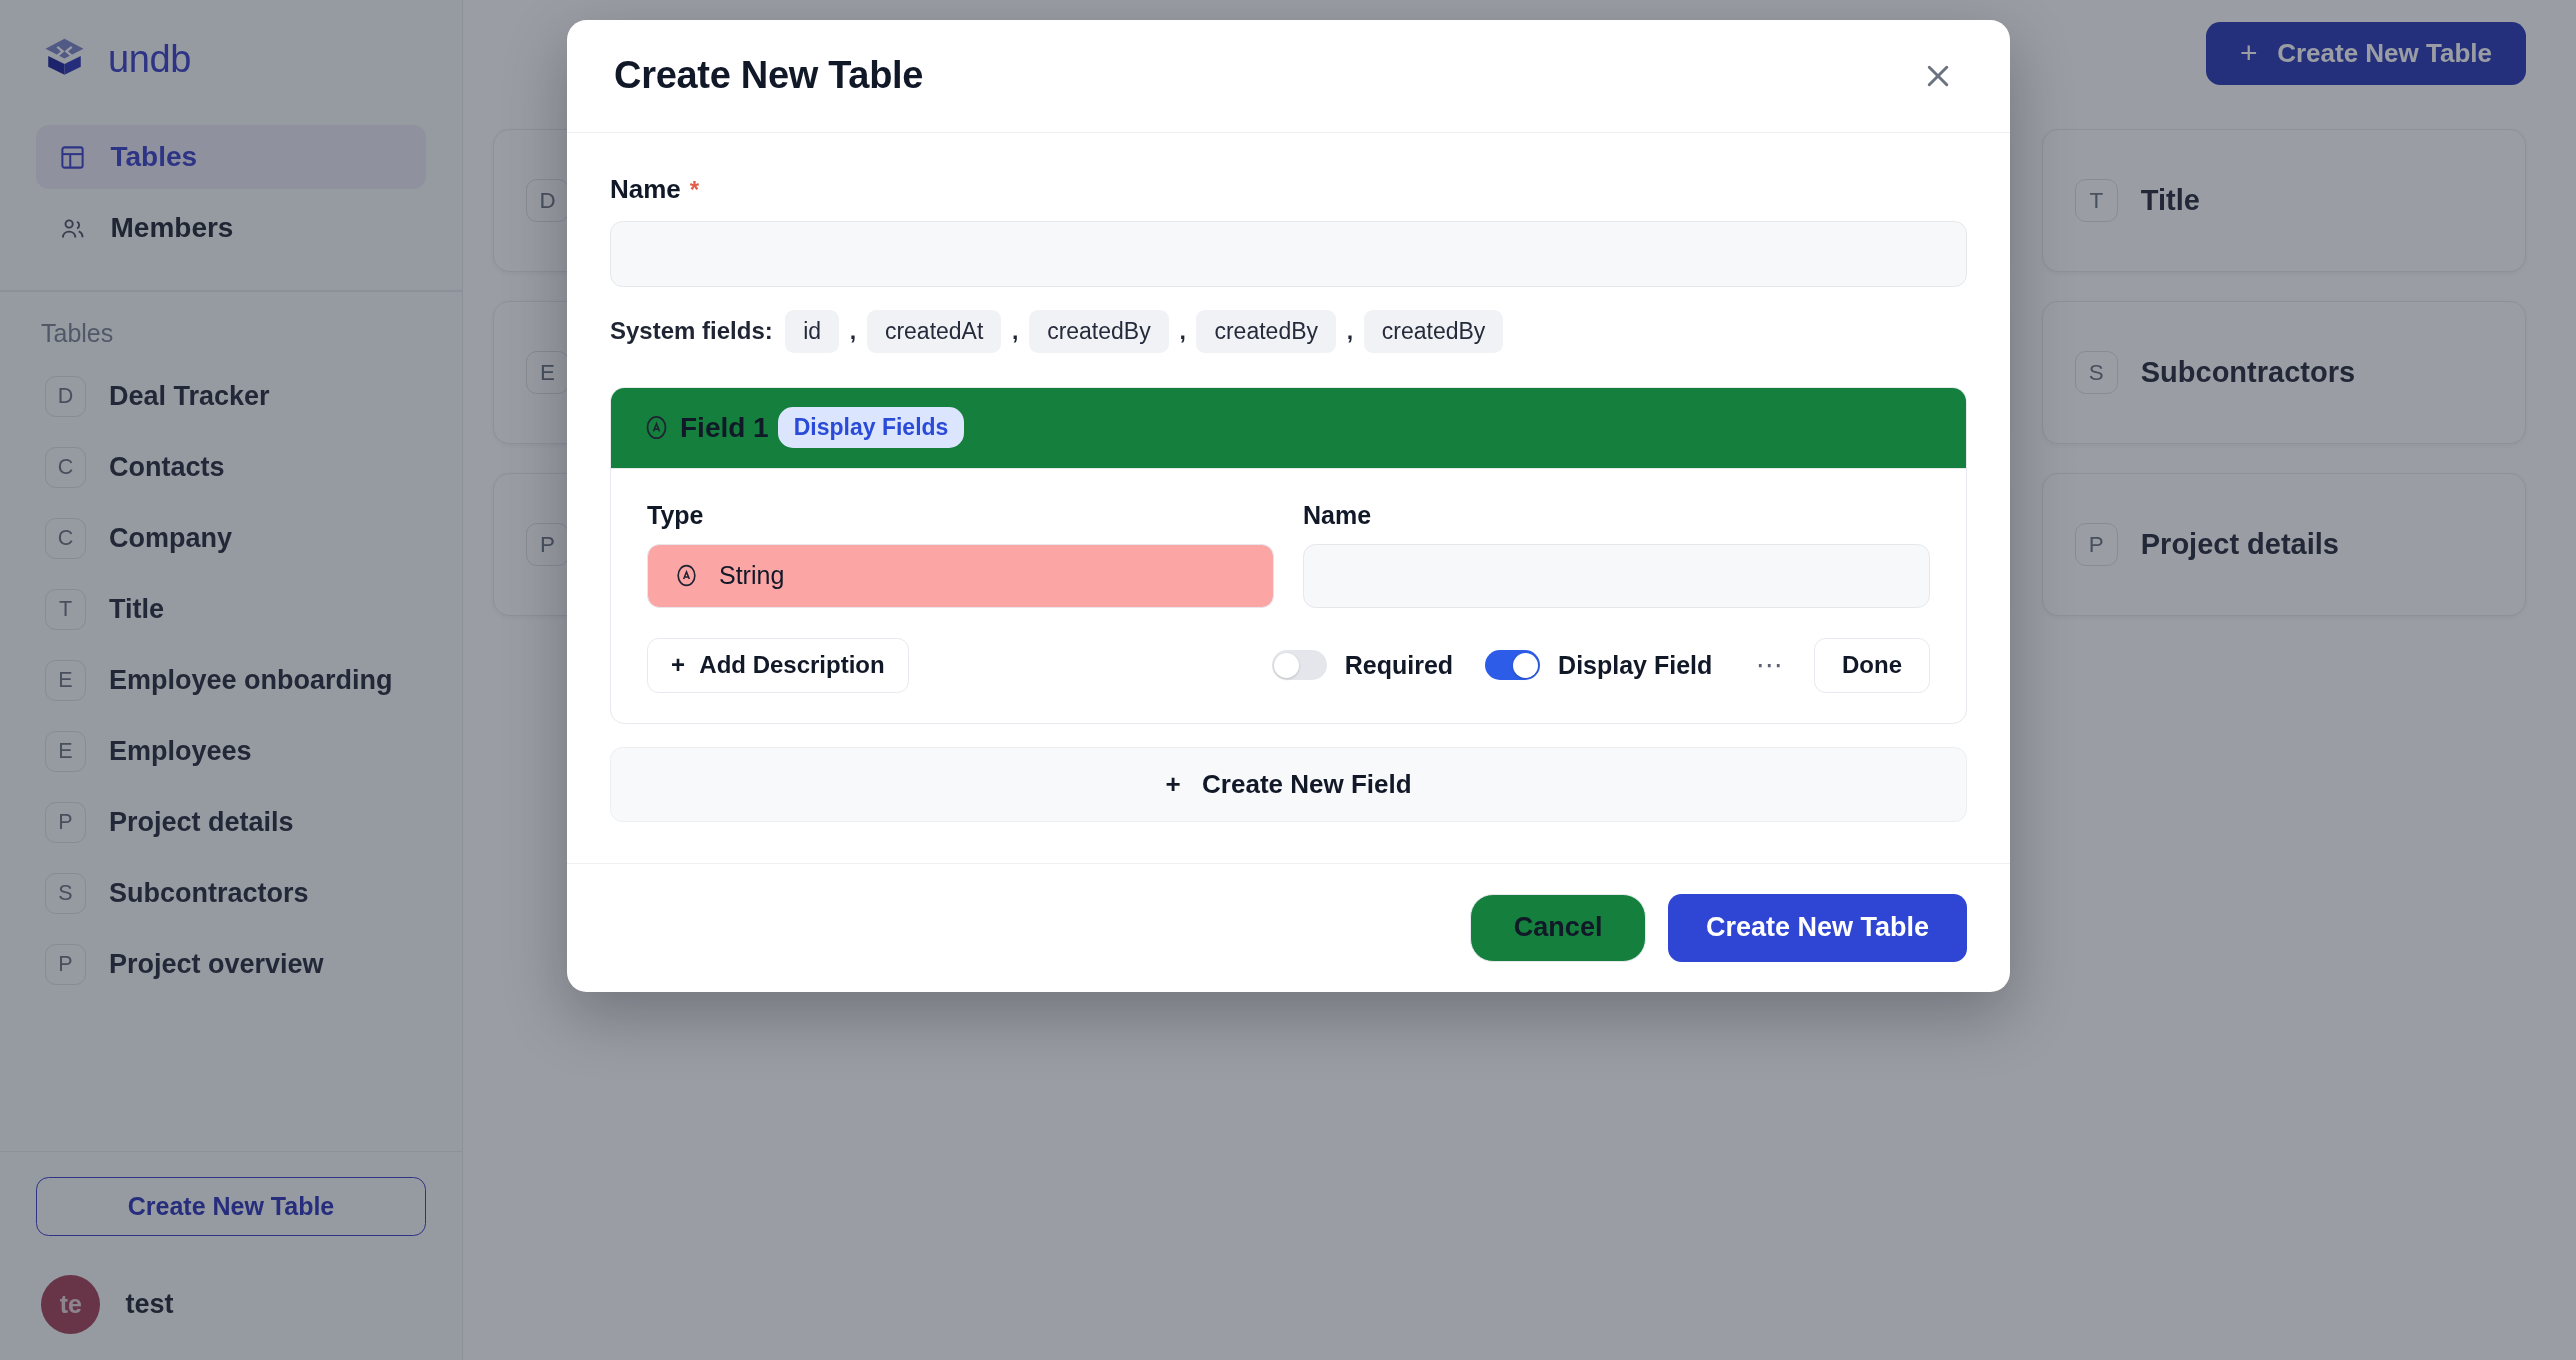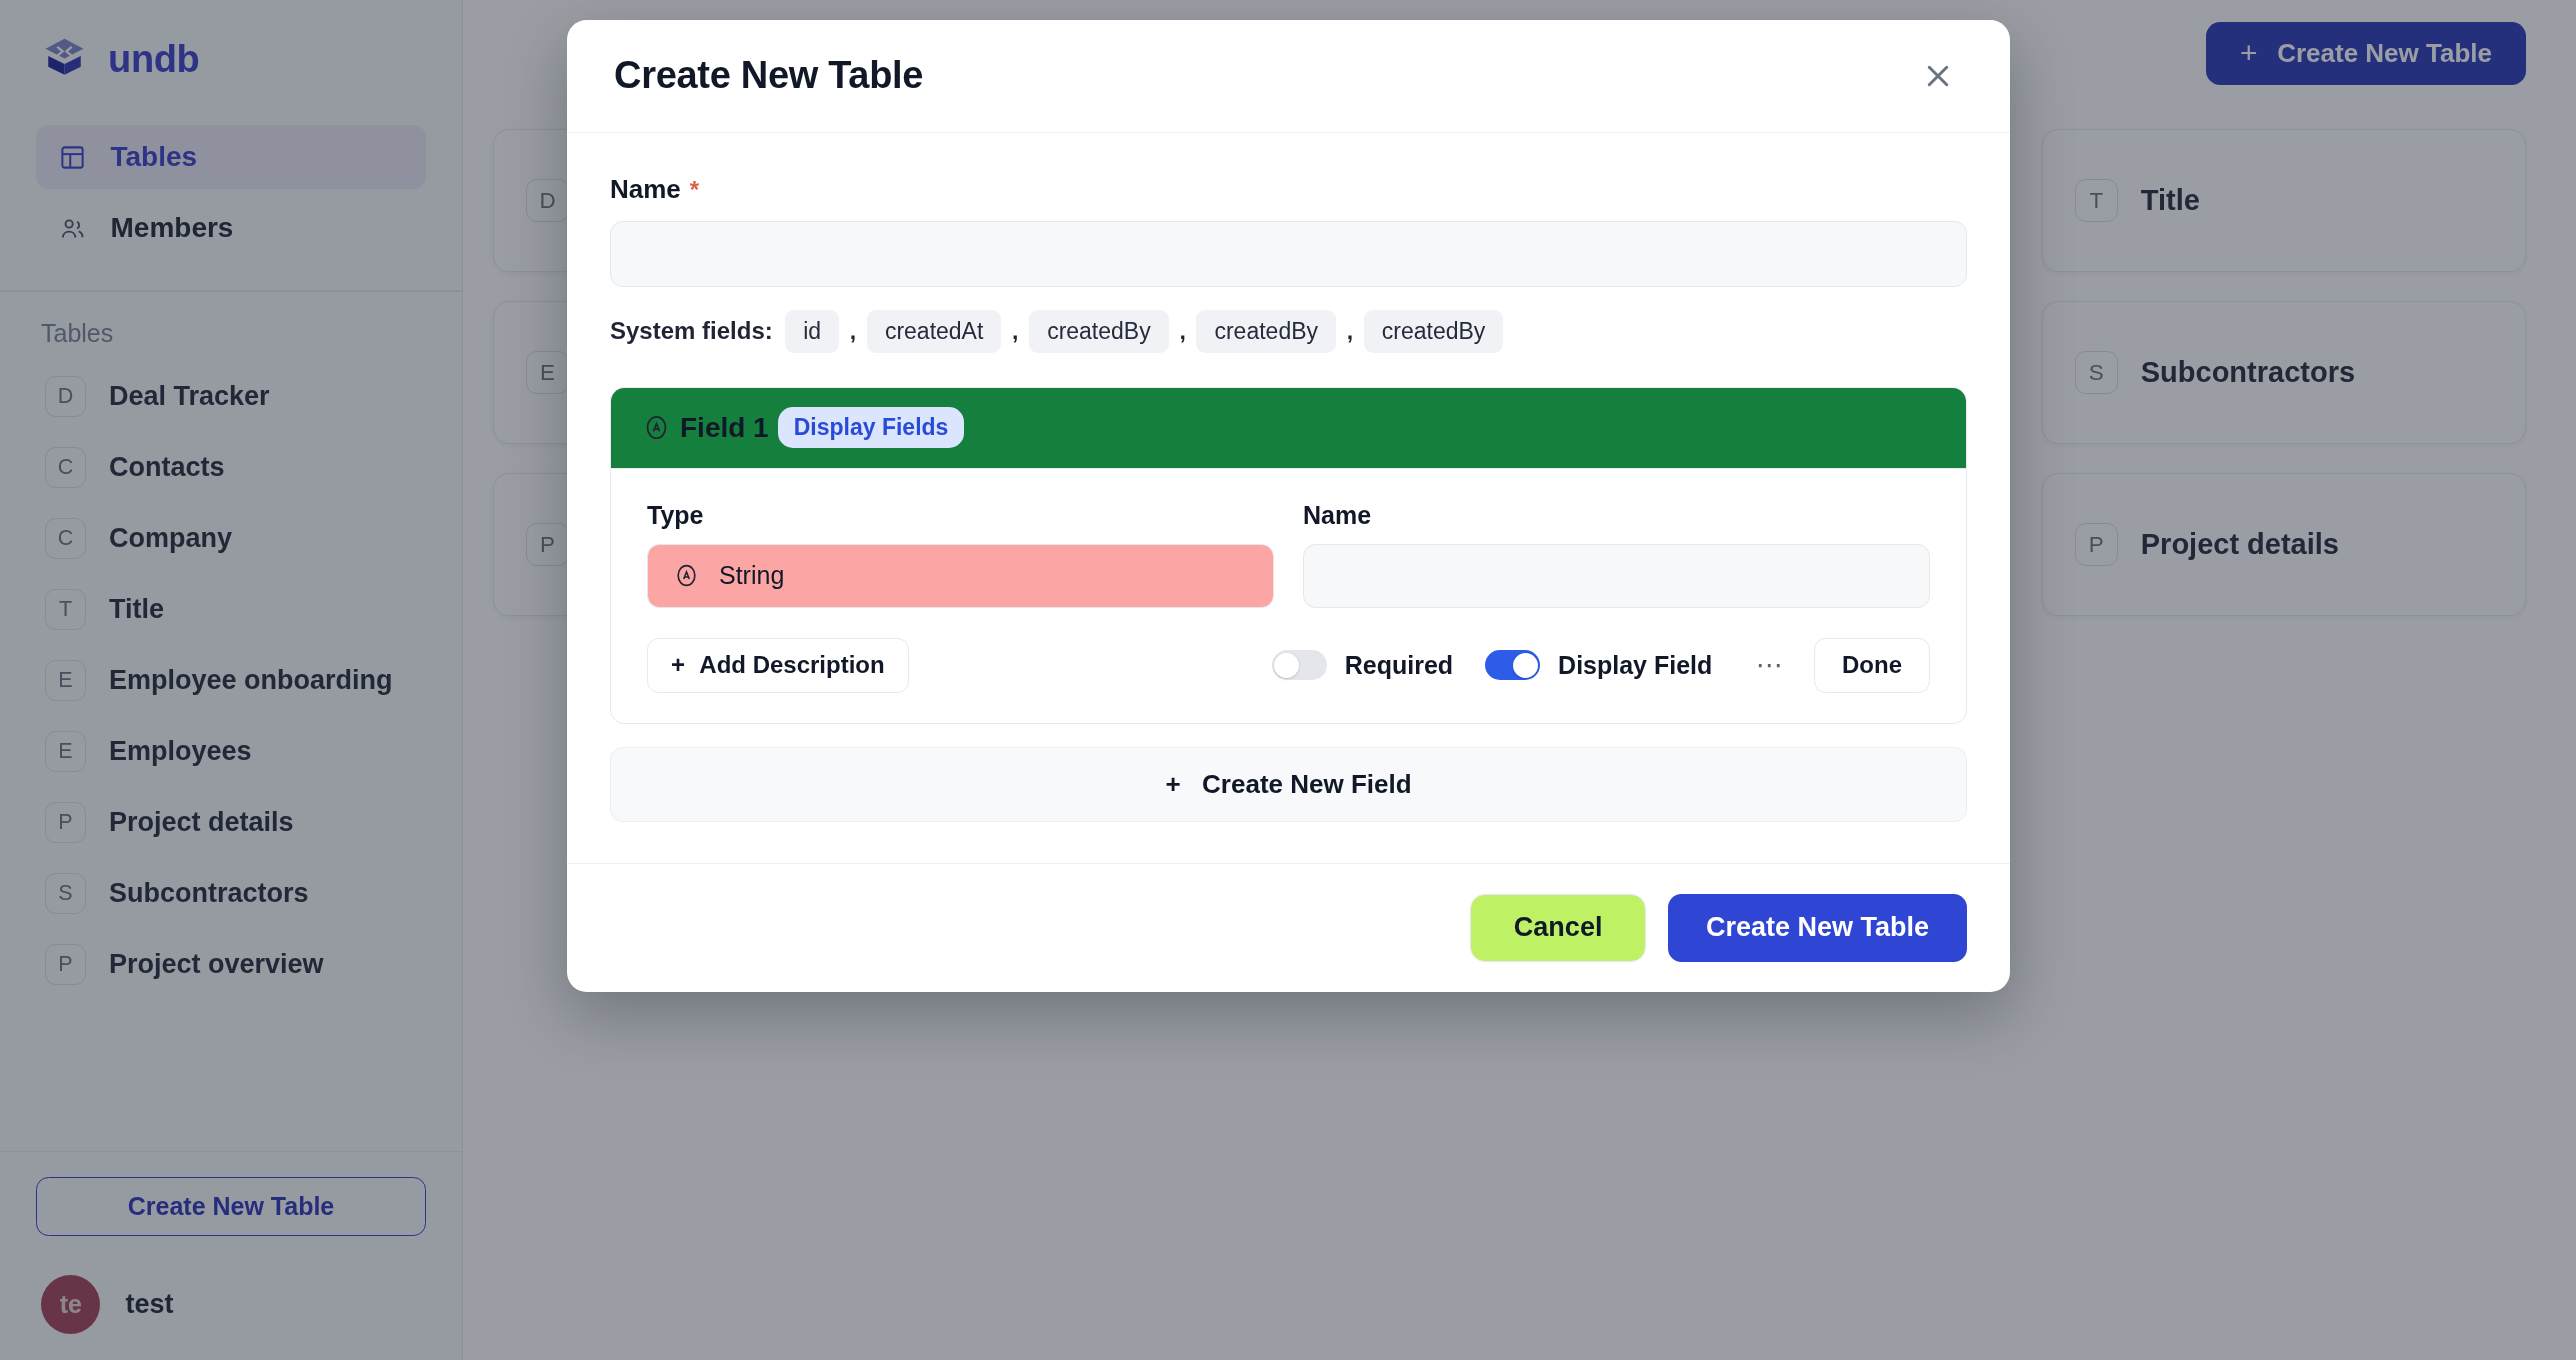--- a/index.html
+++ b/index.html
@@ -17,21 +17,21 @@
   .sidebar {
     width: 463px; height: 100%;
     background: #f8f9fb;
     border-right: 1.8px solid #e6e8ee;
     display: flex; flex-direction: column;
     position: relative;
   }
   .sidebar-top { padding: 23px 36px 0 36px; }
   .brand { display: flex; align-items: center; gap: 19.7px; height: 73px; padding-left: 5.4px; }
   .brand-logo { width: 47px; height: 47px; flex: 0 0 47px; }
-  .brand-name { font-size: 38px; font-weight: 700; color: #3a41c8; letter-spacing: -0.4px; }
+  .brand-name { font-size: 38px; font-weight: 400; color: #3a41c8; letter-spacing: -0.4px; }
 
   .nav { margin-top: 29px; }
   .nav-item {
     display: flex; align-items: center; gap: 23px;
     height: 64px; padding: 0 21.5px; margin-bottom: 7.2px;
     border-radius: 12.5px; cursor: pointer;
   }
   .nav-item.active { background: #ececf6; }
   .nav-item .label { font-size: 28px; font-weight: 600; color: #1f2533; }
   .nav-item.active .label { color: #3a41c8; }
@@ -211,22 +211,22 @@
     margin-top: 23px; height: 75px; border: 1.8px solid #eceef2; border-radius: 12.5px;
     background: #f8f9fb; display: flex; align-items: center; justify-content: center;
     gap: 21.5px; cursor: pointer; font-size: 26px; font-weight: 600; color: #111827;
   }
 
   .modal-footer {
     border-top: 1.8px solid #eef0f4; padding: 30px 43px;
     display: flex; justify-content: flex-end; gap: 21.5px;
   }
   .btn-cancel {
-    height: 68px; padding: 0 43px; border: 1.8px solid #e7e9ef; border-radius: 15px;
-    background: #bef264; font-size: 27px; font-weight: 600; color: #111827;
+    height: 68px; padding: 0 43px; border: 1.8px solid #e7e9ef; border-radius: 23px;
+    background: #15803d; font-size: 27px; font-weight: 600; color: #111827;
     cursor: pointer; font-family: inherit;
   }
   .btn-create {
     height: 68px; padding: 0 38px; border: none; border-radius: 13.4px;
     background: #2f46d4; font-size: 27px; font-weight: 700; color: #ffffff;
     cursor: pointer; font-family: inherit;
   }
 </style>
 </head>
 <body>

